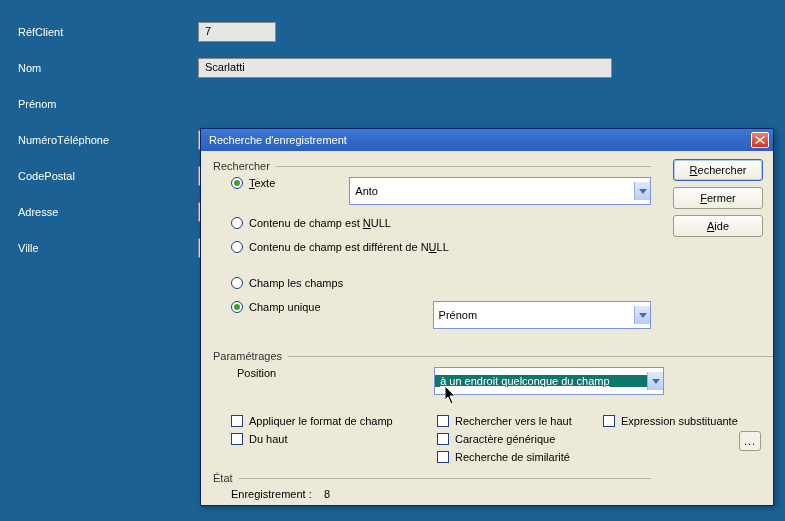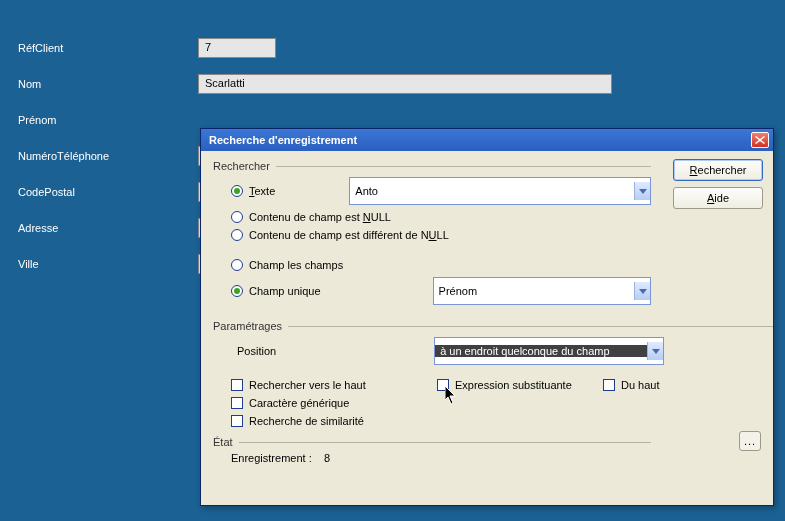--- a/index.html
+++ b/index.html
@@ -1,47 +1,47 @@
 <!DOCTYPE html>
 <html><head>
 <meta charset="utf-8">
 <style>
 * { box-sizing: border-box; font-family: Tahoma, Arial, sans-serif; font-size: 11px; }
 body { margin: 0; width: 785px; height: 521px; background: #1b6193; position: relative; overflow: hidden; }
 
-.bg-form { padding: 30px 0 0 18px; }
+.bg-form { padding: 14px 0 0 18px; }
 .bg-row { display: flex; align-items: center; height: 36px; }
 .bg-label { color: #fff; width: 180px; }
 .bg-input { background: #e6e6e6; border: 1px solid #888; height: 20px; padding: 2px 6px; color: #000; }
 .bg-input.short { width: 78px; }
 .bg-input.long { width: 414px; }
 .bg-input.stub { width: 18px; background: #e6e6e6; }
 
 .dialog { position: absolute; left: 200px; top: 128px; width: 574px; height: 378px; background: #ece9d8; border: 1px solid #0a246a; box-shadow: 2px 2px 6px rgba(0,0,0,0.3); }
 .titlebar { height: 22px; background: linear-gradient(#3b77d6,#2b5fc0); display: flex; align-items: center; padding: 0 4px 0 8px; }
-.titlebar-text { color: #fff; font-weight: bold; flex: 1; }
+.titlebar-text { color: #fff; font-weight: normal; flex: 1; }
 .close-btn { width: 18px; height: 16px; background: linear-gradient(#f08070,#d13020); border: 1px solid #fff; border-radius: 2px; display: flex; align-items: center; justify-content: center; cursor: pointer; color:#fff; font-size:9px; font-weight:bold;}
 .close-btn svg { display:block; }
 
 .dlg-body { position: relative; padding: 8px 12px 8px 12px; height: calc(100% - 22px); }
 
 fieldset { border: none; padding: 0; margin: 0 0 8px 0; position: relative; }
 .legend-line { position: relative; height: 14px; display:flex; align-items:center;}
 .legend-line .lbl { color:#333; background:#ece9d8; padding-right:6px; position:relative; z-index:1;}
 .legend-line::after { content:""; position:absolute; left:0; right:0; top:7px; height:1px; background:#b8b4a3;}
 
-.row { display:flex; align-items:center; margin:4px 0 6px 18px; gap:6px;}
+.row { display:flex; margin:4px 0 12px 18px; gap:6px;}
 .radio-dot { width:12px; height:12px; border:1px solid #1c3e8c; border-radius:50%; background:#fff; display:inline-flex; align-items:center; justify-content:center; flex-shrink:0;}
 .radio-dot.sel::after { content:""; width:6px; height:6px; background:#3aa61f; border-radius:50%; }
 .checkbox { width:12px; height:12px; border:1px solid #1c3e8c; background:#fff; flex-shrink:0;}
 .ul0 { text-decoration: underline; text-decoration-color: currentColor; }
 
 .combo { display:flex; align-items:center; background:#fff; border:1px solid #7a96d6; height:28px; flex:1; max-width:320px;}
 .combo .txt { flex:1; padding:0 5px; overflow:hidden; white-space:nowrap;}
-.combo .txt.selrev { background:#404040; color:#fff;}
+.combo .txt.selrev { background:#0f766e; color:#fff;text-decoration:underline;}
 .combo .arrow { width:16px; height:18px; background:linear-gradient(#dfeaff,#b7cdf4); border-left:1px solid #9ab1df; display:flex; align-items:center; justify-content:center;}
 .combo .arrow::after { content:""; border-left:4px solid transparent; border-right:4px solid transparent; border-top:5px solid #4a6aab;}
 
 .side-buttons { position:absolute; right:10px; top:8px; width:90px; display:flex; flex-direction:column; gap:6px;}
 .btn { height:22px; background:linear-gradient(#fdfdfb,#f0eee1); border:1px solid #9c9a8b; border-radius:3px; display:flex; align-items:center; justify-content:center; cursor:pointer; color:#000;}
 .btn .u { text-decoration: underline; }
 .btn.default { border:1px solid #3169c6; box-shadow: inset 0 0 0 1px #aecaf5;}
 
 .params-grid { display:grid; grid-template-columns: 200px 160px 170px; margin-left:18px; column-gap:6px; row-gap:6px;}
 .ck-row { display:flex; align-items:center; gap:6px;}
@@ -95,20 +95,23 @@
           <path d="M1 0 L5 3 L9 0 L10 1 L6 4 L10 7 L9 8 L5 5 L1 8 L0 7 L4 4 L0 1 Z" fill="#fff"></path>
         </svg>
     </div>
   </div>
   <div class="dlg-body">
     <div class="side-buttons">
       <div class="btn default">
           <span><span class="u">R</span>echercher</span>
         </div>
       <div class="btn">
+          <span><span class="u">F</span>ermer</span>
+        </div>
+      <div class="btn">
           <span><span class="u">A</span>ide</span>
         </div>
     </div>
 
     <div class="left-col">
     <fieldset>
       <div class="legend-line">
             <span class="lbl">Rechercher</span>
           </div>
       <div class="row">
@@ -154,20 +157,24 @@
         <span style="width:0"></span>
         <span>Position</span>
         <span style="width:146px"></span>
         <div class="combo" style="max-width:230px">
           <div class="txt selrev">à un endroit quelconque du champ</div>
           <div class="arrow"></div>
         </div>
       </div>
       <div style="height:8px"></div>
       <div class="params-grid">
+        <div class="ck-row">
+              <span class="checkbox"></span>
+              <span>Appliquer le format de champ</span>
+            </div>
         <div class="ck-row">
               <span class="checkbox"></span>
               <span>Rechercher vers le haut</span>
             </div>
         <div class="ck-row">
               <span class="checkbox"></span>
               <span>Expression substituante</span>
             </div>
 
         <div class="ck-row">

